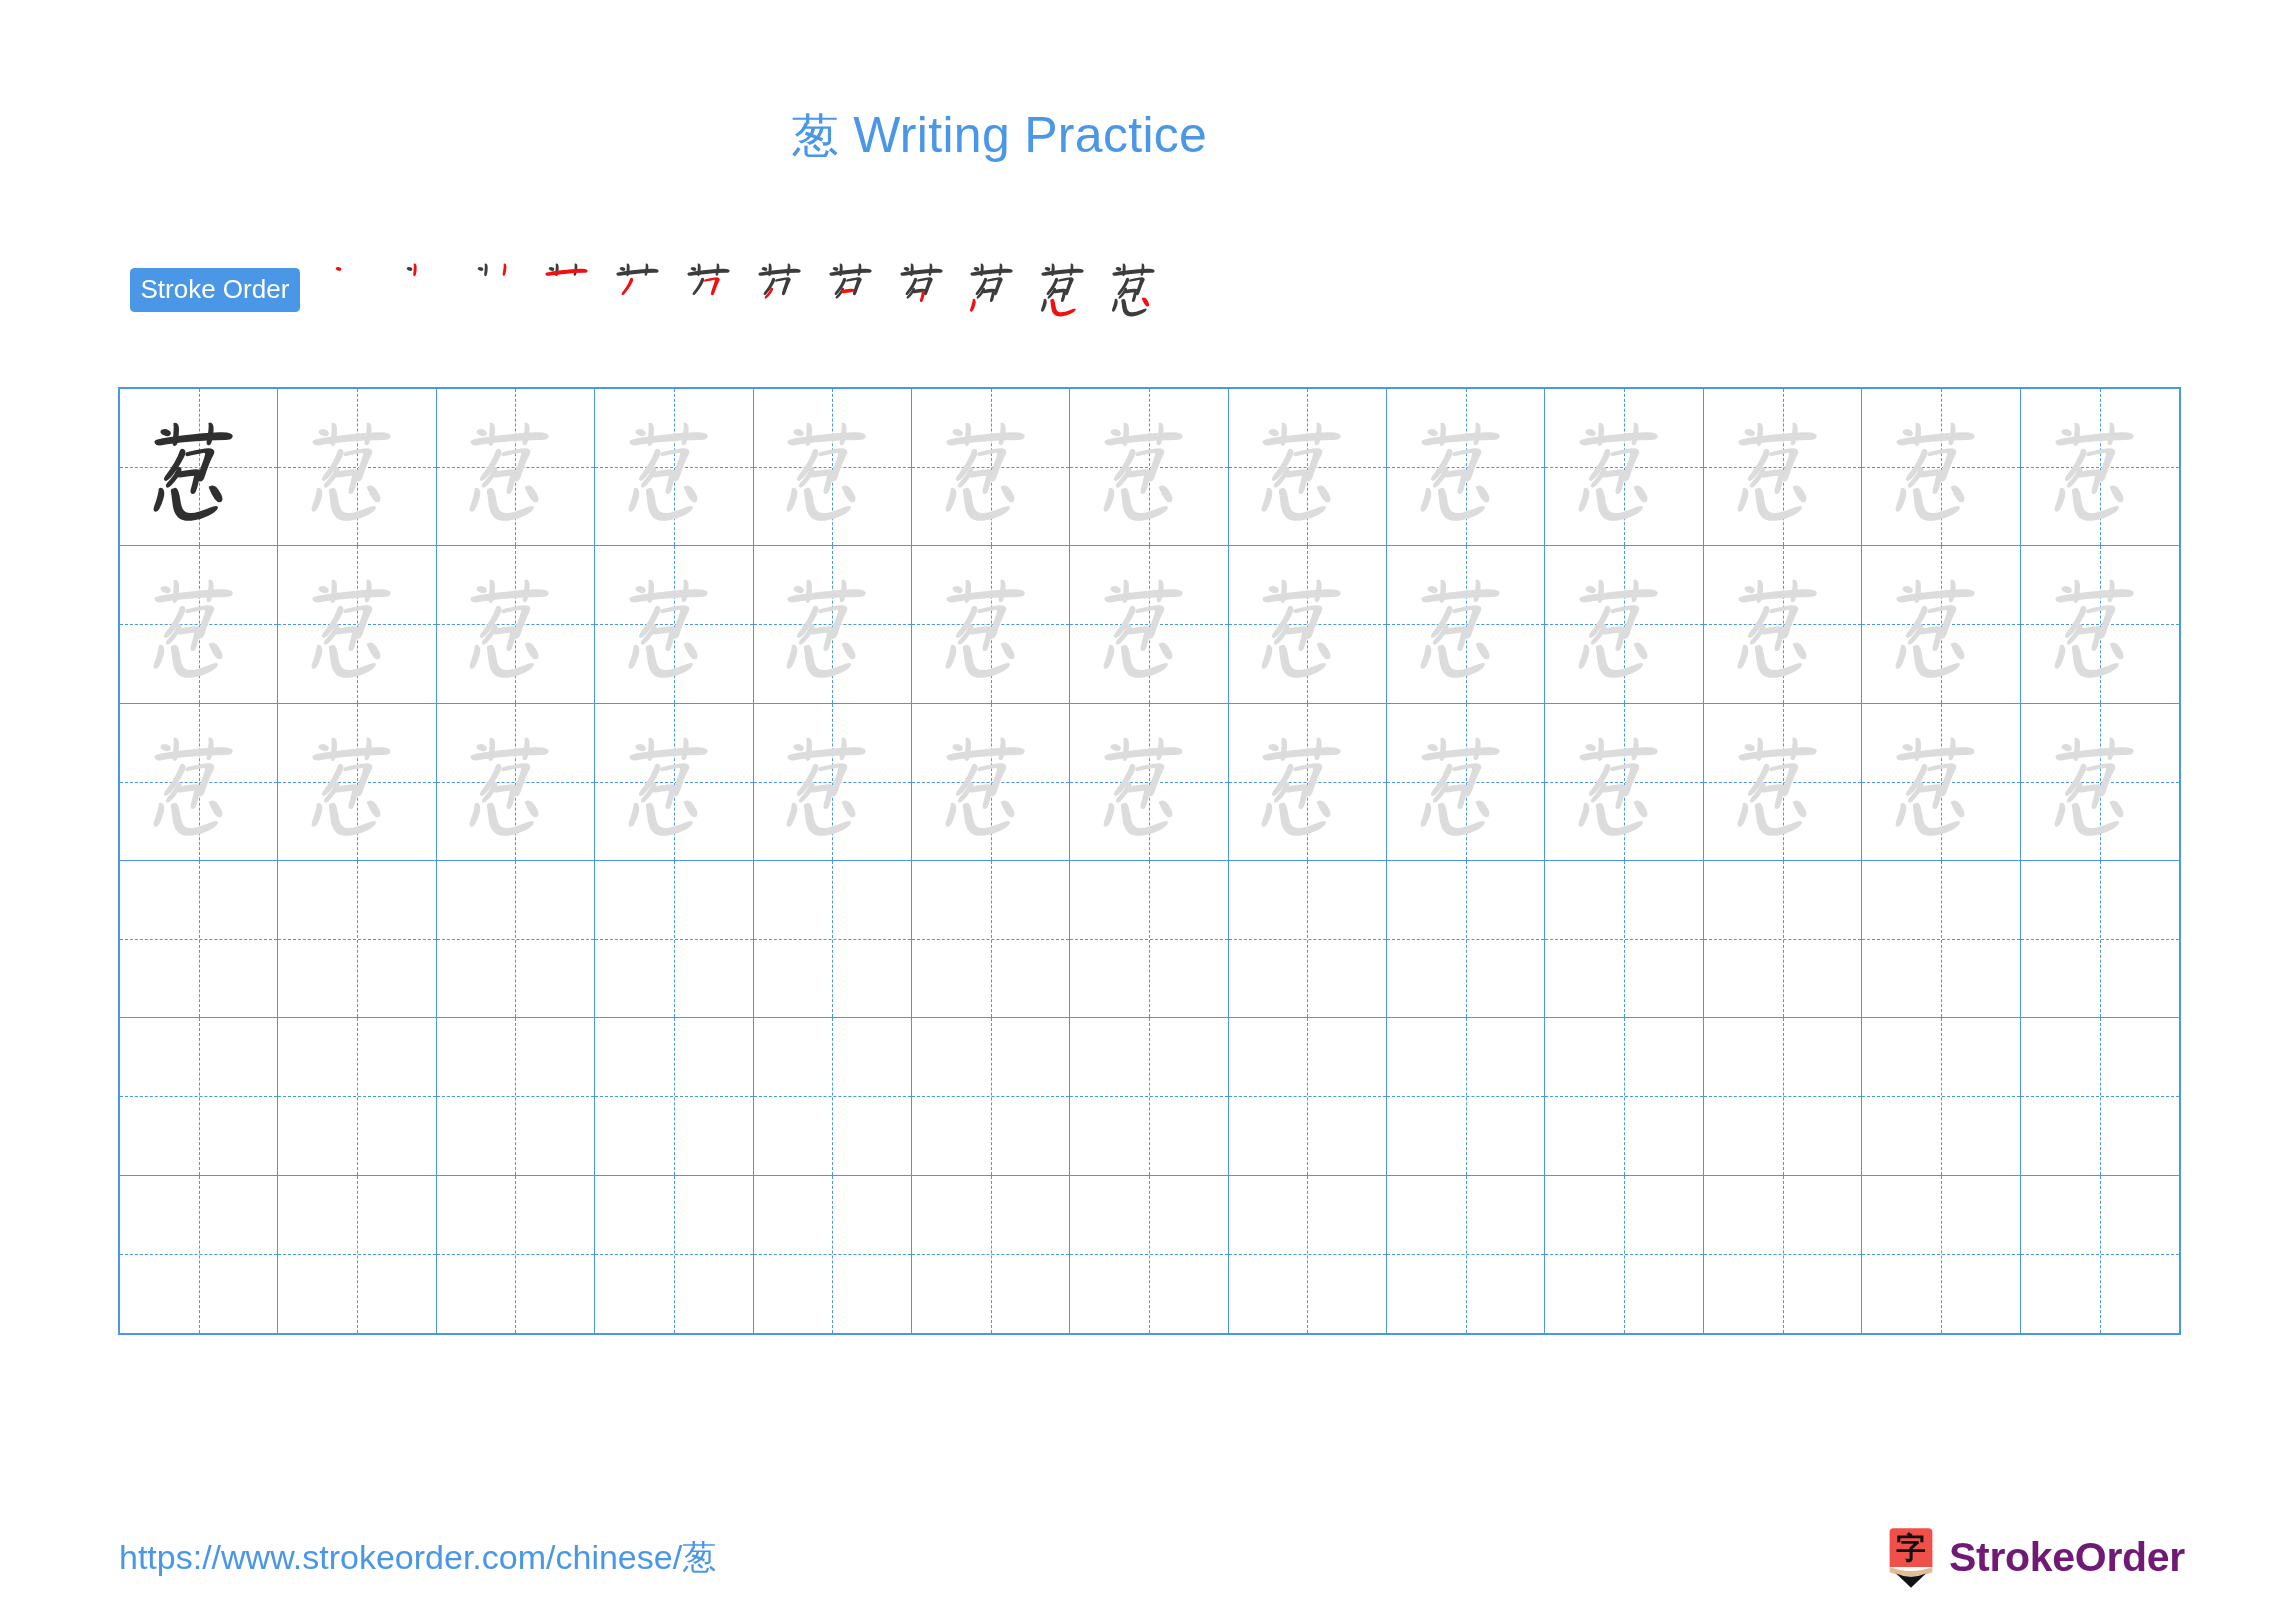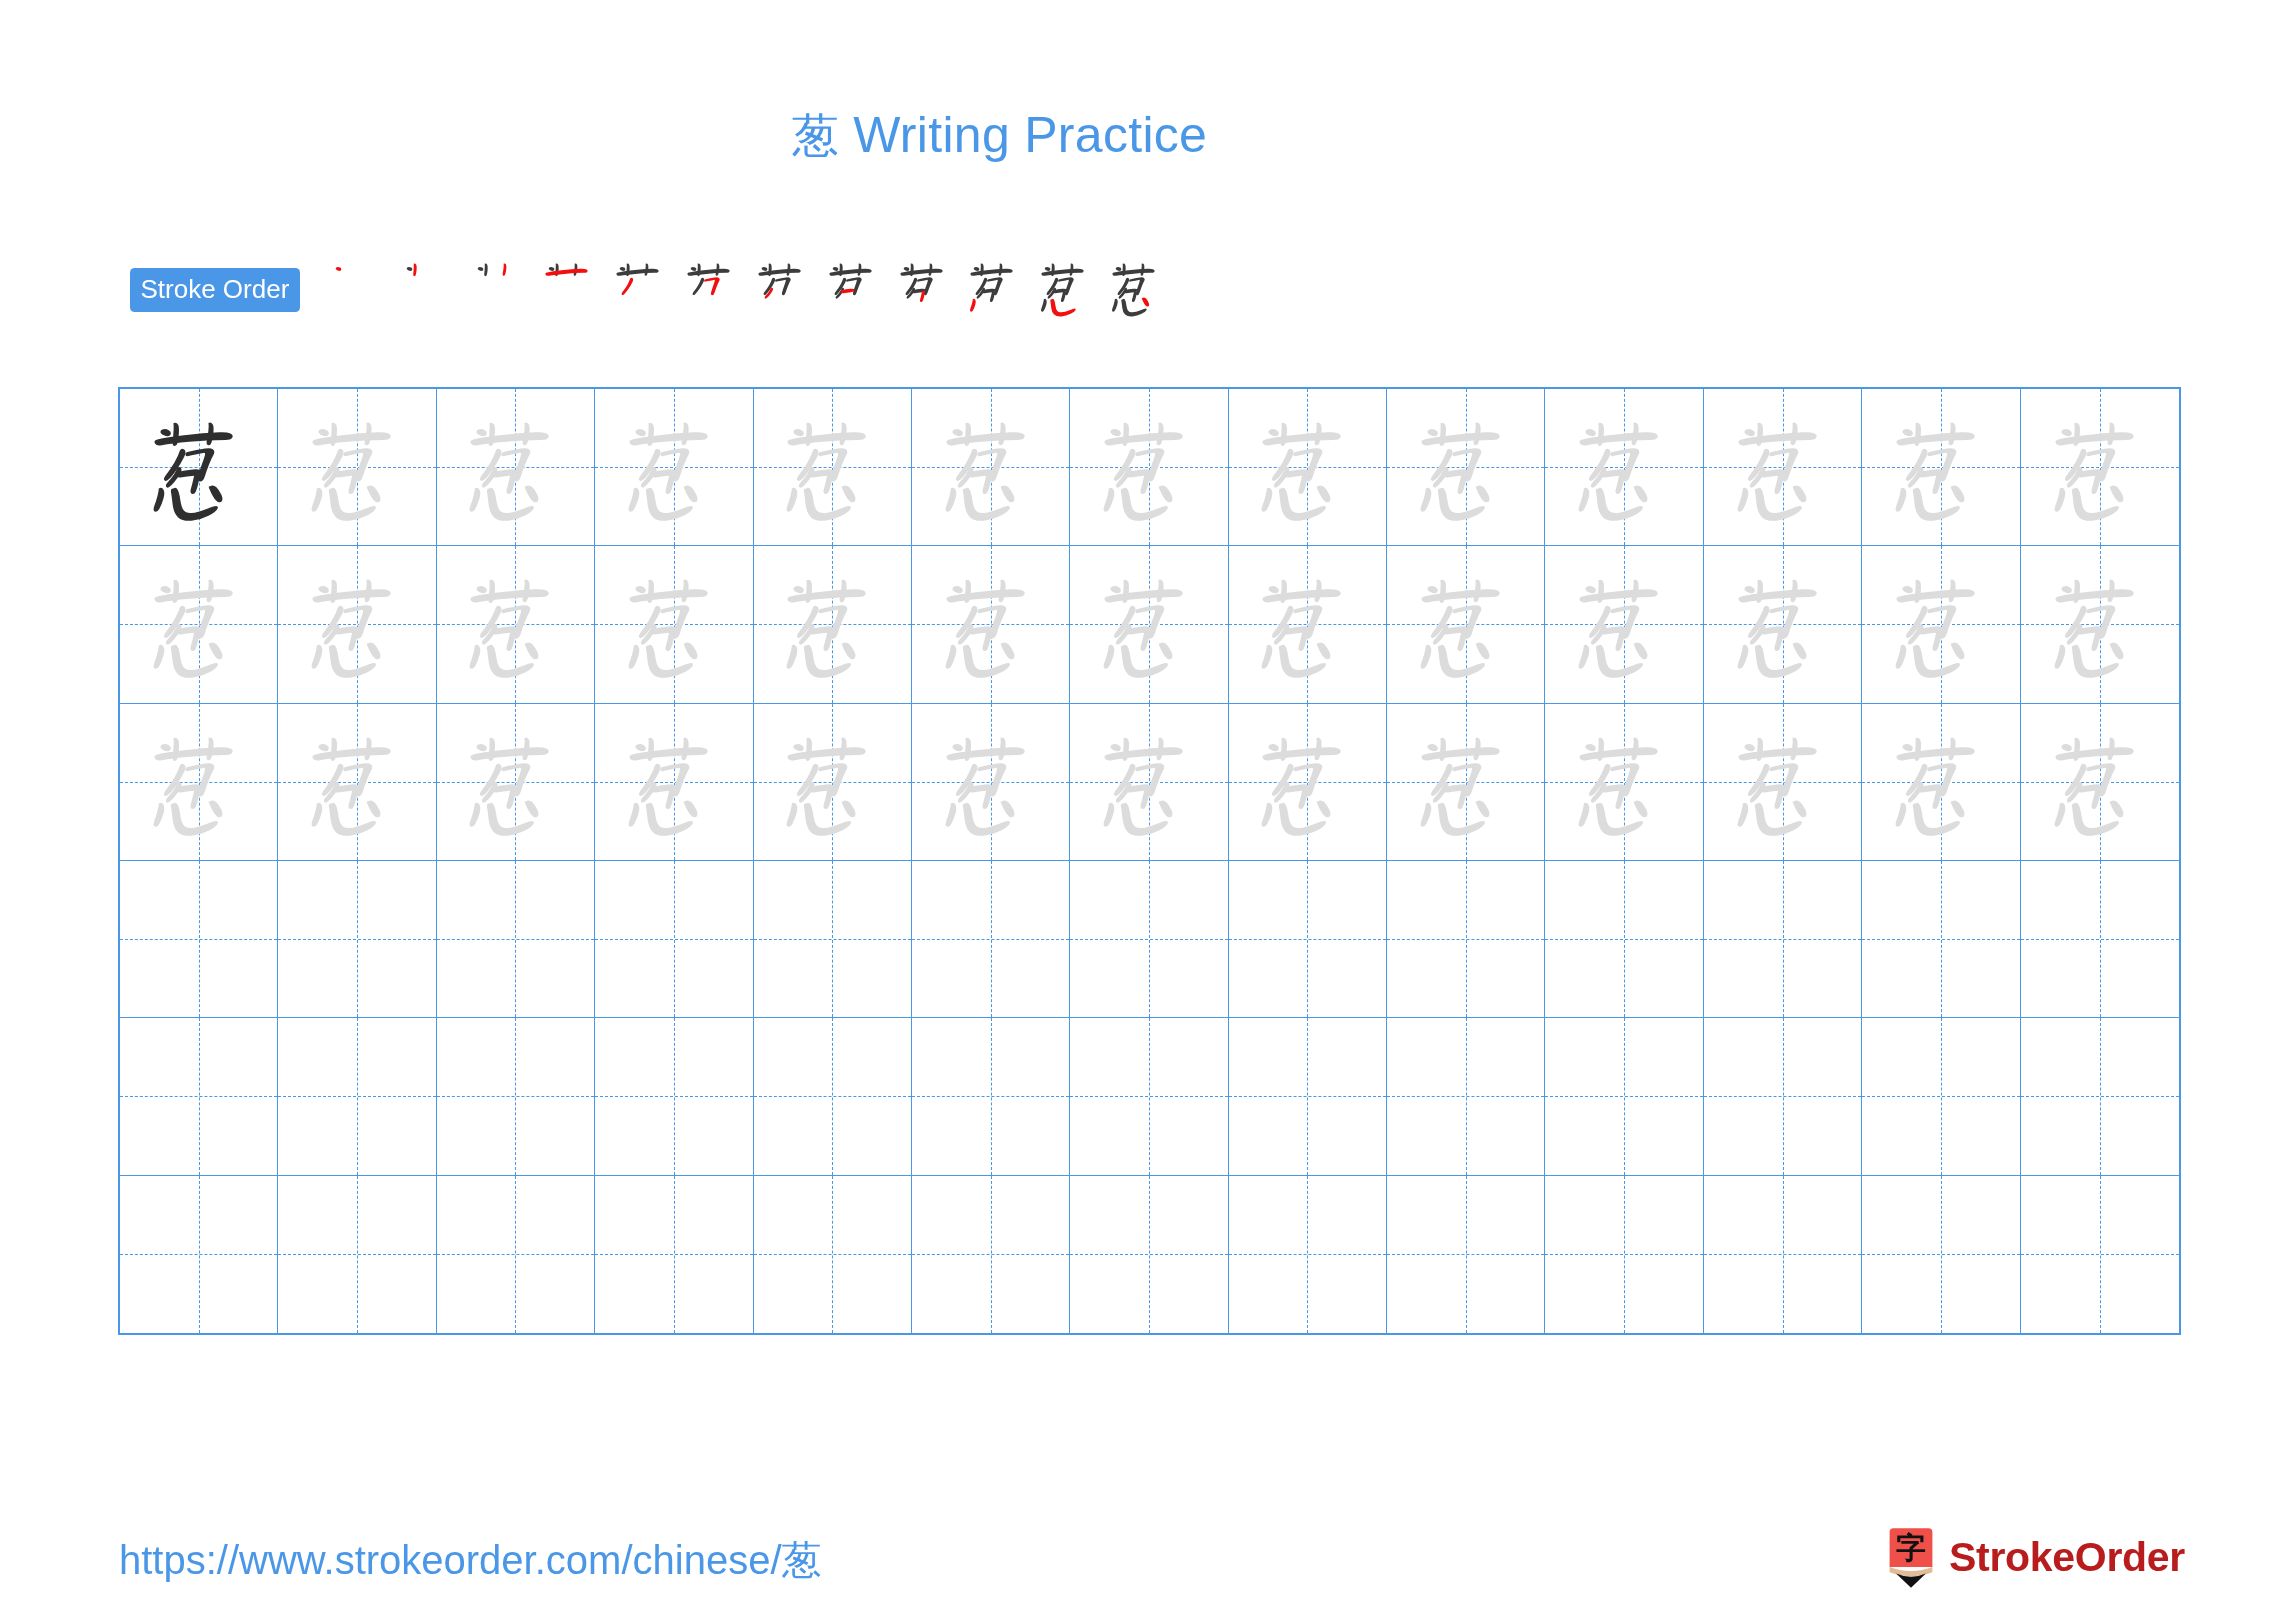--- a/index.html
+++ b/index.html
@@ -130,21 +130,21 @@
     display: block;
   }
   .cell-char.model svg path { fill: #2f2f2f; }
   .cell-char.trace  svg path { fill: #dcdcdc; }
 
   
   #footer-url {
     position: absolute;
     left: 119px;
     top: 1540px;
-    font-size: 40px;
+    font-size: 34px;
     line-height: 1;
     color: #4a97e8;
     white-space: nowrap;
   }
   #footer-url .han { font-family: "DejaVu Sans", sans-serif; }
 
   #footer-brand {
     position: absolute;
     right: 110px;
     top: 1525px;
@@ -155,21 +155,21 @@
   #brand-logo {
     width: 48px;
     height: 60px;
     margin-right: 14.4px;
     flex: 0 0 auto;
   }
   #brand-name {
     font-size: 41px;
     line-height: 1;
     font-weight: bold;
-    color: #b91c1c;
+    color: #701a75;
     white-space: nowrap;
     letter-spacing: -0.3px;
   }
 </style>
 </head>
 <body>
 
 <div id="page-title"><span class="han">葱</span><span> Writing Practice</span></div>
 
 <div id="stroke-order-row">

